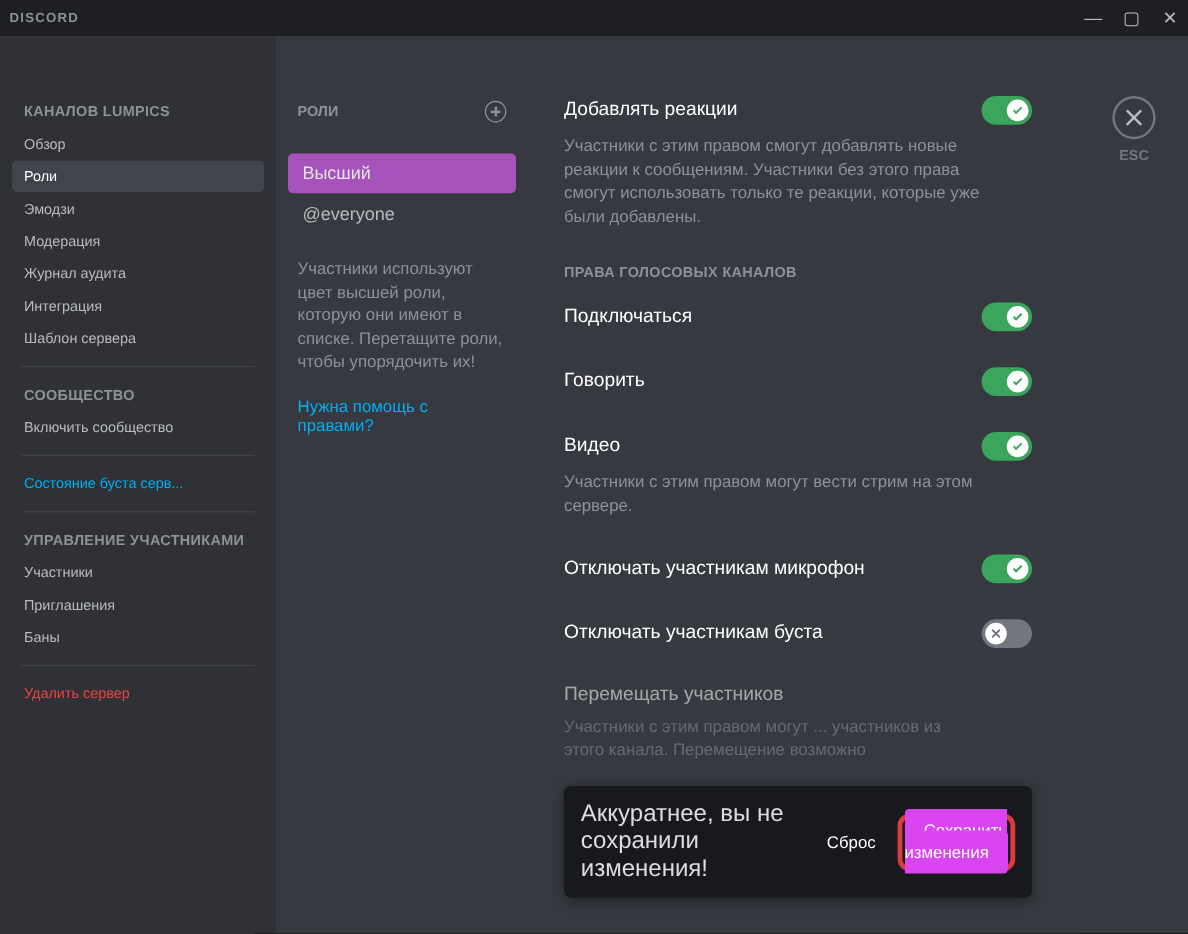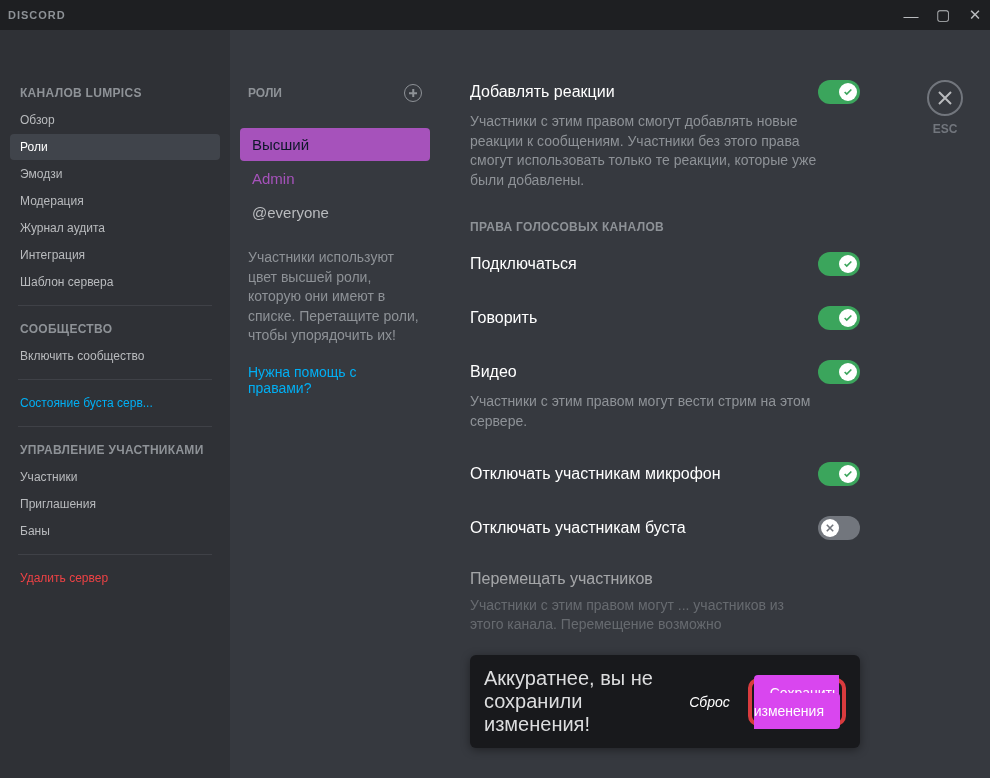--- a/index.html
+++ b/index.html
@@ -17,21 +17,21 @@
 .sidebar-item.link-blue { color: #00aff4; }
 .sidebar-item.danger { color: #ed4245; }
 .divider { height: 1px; background: #3f4147; margin: 10px 8px; }
 .sidebar-roles { width: 210px; background: #36393f; padding: 50px 10px 20px 10px; }
 .roles-header { display: flex; align-items: center; justify-content: space-between; color: #8e9297; font-size: 12px; font-weight: 700; padding: 4px 8px 10px 8px; }
 .add-icon { width: 18px; height: 18px; border: 1.5px solid #8e9297; border-radius: 50%; position: relative; cursor: pointer; }
 .add-icon::before, .add-icon::after { content: ""; position: absolute; background: #8e9297; }
 .add-icon::before { width: 8px; height: 1.5px; top: 50%; left: 50%; transform: translate(-50%, -50%); }
 .add-icon::after { width: 1.5px; height: 8px; top: 50%; left: 50%; transform: translate(-50%, -50%); }
 .role-item { padding: 8px 12px; border-radius: 4px; font-size: 15px; cursor: pointer; margin: 1px 0; }
-.role-item.selected { background: #a652bb; color: #0f172a; margin-top: 16px; }
+.role-item.selected { background: #a652bb; color: #e5e5e5; margin-top: 16px; }
 .role-item.admin { color: #a652bb; }
 .role-item.everyone { color: #b9bbbe; }
 .roles-help { color: #8e9297; font-size: 14px; line-height: 1.4; padding: 18px 8px 8px 8px; }
 .help-link { color: #00aff4; font-size: 14px; padding: 10px 8px; cursor: pointer; }
 .main-pane { flex: 1; background: #36393f; padding: 50px 40px 20px 30px; position: relative; overflow: hidden; }
 .perm-block { margin-bottom: 30px; }
 .perm-row { display: flex; align-items: center; justify-content: space-between; margin-bottom: 8px; }
 .perm-title { color: #fff; font-size: 16px; font-weight: 500; }
 .perm-desc { color: #8e9297; font-size: 14px; line-height: 1.4; max-width: 350px; }
 .section-title { color: #8e9297; font-size: 12px; font-weight: 700; margin: 30px 0 18px 0; letter-spacing: .3px; }
@@ -43,21 +43,21 @@
 .toggle.off .toggle-knob { left: 3px; }
 .toggle.on .toggle-knob svg { width: 10px; height: 10px; }
 .toggle.off .toggle-knob svg { width: 8px; height: 8px; }
 .close-col { width: 90px; padding-top: 50px; display: flex; flex-direction: column; align-items: center; gap: 6px; }
 .close-btn { width: 36px; height: 36px; border: 2px solid #72767d; border-radius: 50%; display: flex; align-items: center; justify-content: center; cursor: pointer; }
 .close-btn svg { width: 16px; height: 16px; }
 .esc-label { color: #72767d; font-size: 12px; font-weight: 600; }
 .save-bar { position: absolute; left: 30px; right: 40px; bottom: 30px; background: #18191c; border-radius: 6px; padding: 12px 14px; display: flex; align-items: center; box-shadow: 0 2px 10px rgba(0,0,0,.4); }
 .save-msg { color: #dcddde; font-size: 20px; font-weight: 500; }
 .save-actions { margin-left: auto; display: flex; align-items: center; gap: 14px; }
-.reset-btn { color: #fff; font-size: 14px; cursor: pointer; padding: 8px 4px; font-style: italic; }
+.reset-btn { color: #fff; font-size: 14px; cursor: pointer; padding: 8px 4px; }
 .save-btn { background: #d946ef; color: #fff; font-size: 14px; padding: 10px 16px; border-radius: 4px; cursor: pointer; border: 3px solid #d93b3e; outline: 3px solid #d93b3e; box-shadow: 0 0 0 2px #d93b3e; }
 .save-wrap { border: 4px solid #d93b3e; border-radius: 10px; padding: 2px; }
 .faded-row { opacity: .55; }
 </style>
 </head>
 <body>
 
 <div class="app-window">
   <div class="titlebar">
     <span class="titlebar-logo">DISCORD</span>
@@ -91,21 +91,20 @@
       <div class="divider"></div>
       <div class="sidebar-item danger">Удалить сервер</div>
     </div>
 
     <div class="sidebar-roles">
       <div class="roles-header">
         <span>РОЛИ</span>
         <span class="add-icon"></span>
       </div>
       <div class="role-item selected">Высший</div>
-      <div class="role-item admin">Admin</div>
       <div class="role-item everyone">@everyone</div>
       <div class="roles-help">Участники используют цвет высшей роли, которую они имеют в списке. Перетащите роли, чтобы упорядочить их!</div>
       <div class="help-link">Нужна помощь с правами?</div>
     </div>
 
     <div class="main-pane">
       <div class="perm-block">
         <div class="perm-row">
           <div class="perm-title">Добавлять реакции</div>
           <div class="toggle on">

